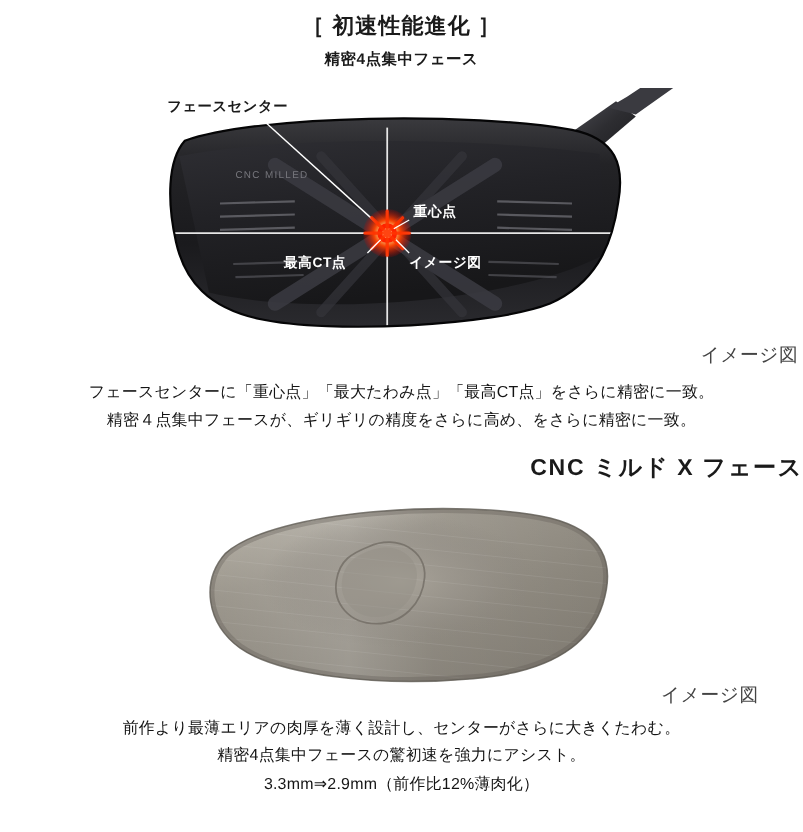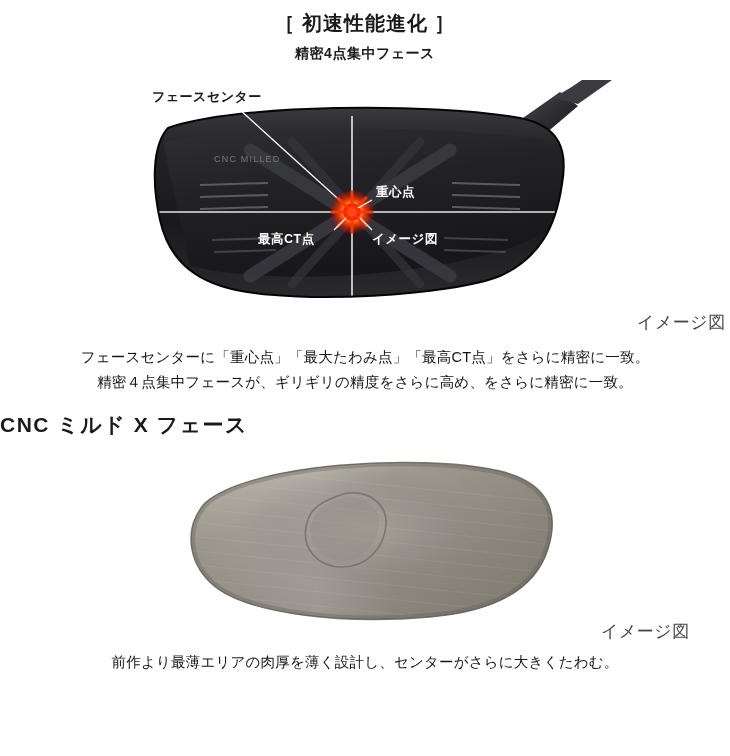--- a/index.html
+++ b/index.html
@@ -34,21 +34,21 @@
     position: absolute;
     top: 45px; left: 0; width: 730px;
     text-align: center;
     font-size: 14px;
     font-weight: bold;
     letter-spacing: 0.5px;
   }
   .title-cnc {
     position: absolute;
     top: 411px; left: 0; width: 730px;
-    text-align: left;
+    text-align: right;
     font-size: 21px;
     font-weight: bold;
     letter-spacing: 1.5px;
   }
 
   
   .head-block {
     position: absolute;
     top: 80px;
     left: 0;
@@ -305,15 +305,17 @@
       <path d="M205,58 C250,18 420,8 500,26 C548,38 560,66 548,104
                C536,142 500,166 430,172 C340,180 252,168 218,144
                C188,122 182,84 205,58 Z" fill="none" stroke="#5f5b54" stroke-width="1.4" opacity="0.8"></path>
     </svg>
   </div>
 
   <div class="image-note two">イメージ図</div>
 
   <div class="para para-2">
     <div>前作より最薄エリアの肉厚を薄く設計し、センターがさらに大きくたわむ。</div>
+    <div>精密4点集中フェースの驚初速を強力にアシスト。</div>
+    <div>3.3mm⇒2.9mm（前作比12%薄肉化）</div>
   </div>
 
 </div>
 
 </body></html>

